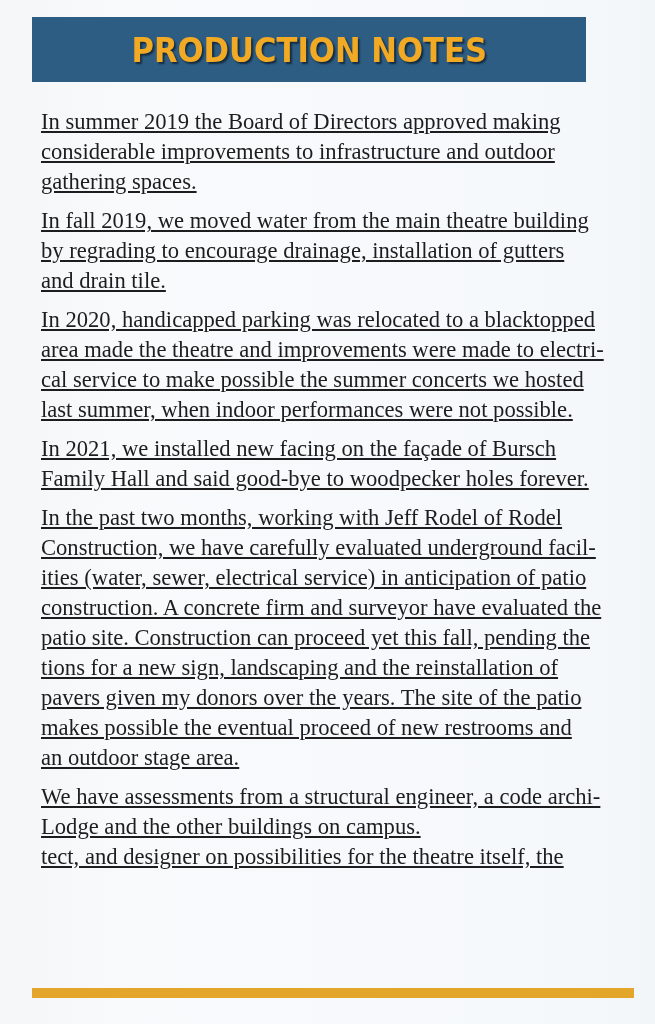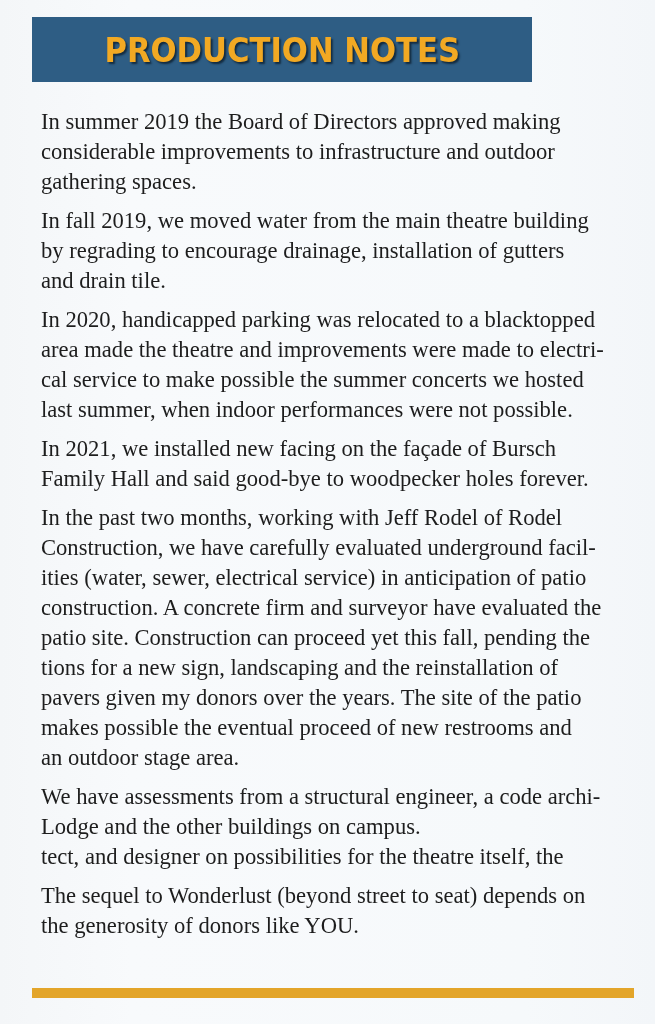--- a/index.html
+++ b/index.html
@@ -18,21 +18,21 @@
       position: absolute;
       left: 0; top: 0;
       width: 655px;
       height: 1024px;
       background: linear-gradient(90deg, #f4f6f8 0%, #f8fafc 20%, #f6f9fb 80%, #f3f6f9 100%);
     }
     .banner {
       position: absolute;
       left: 32px;
       top: 17px;
-      width: 500px;
+      width: 554px;
       height: 65px;
       background: #2e5d84;
       display: flex;
       align-items: center;
       justify-content: center;
     }
     .banner-title {
       font-family: "DejaVu Sans", sans-serif;
       font-weight: bold;
       font-size: 33px;
@@ -43,20 +43,21 @@
       line-height: 1;
       margin-top: 2px;
     }
     .body-text {
       position: absolute;
       left: 41px;
       top: 107px;
       width: 590px;
       color: #1d1d1d;
       font-size: 22.6px;
+      text-decoration: underline;
     }
     .para {
       margin: 0 0 9px 0;
     }
     .line {
       display: block;
       height: 30px;
       line-height: 30px;
       white-space: nowrap;
     }
@@ -107,20 +108,16 @@
         <span class="line">tions for a new sign, landscaping and the reinstallation of</span>
         <span class="line">pavers given my donors over the years. The site of the patio</span>
         <span class="line">makes possible the eventual proceed of new restrooms and</span>
         <span class="line">an outdoor stage area.</span>
       </p>
       <p class="para">
         <span class="line">We have assessments from a structural engineer, a code archi-</span>
         <span class="line">Lodge and the other buildings on campus.</span>
         <span class="line">tect, and designer on possibilities for the theatre itself, the</span>
       </p>
-      <p class="para">
-        <span class="line">The sequel to Wonderlust (beyond street to seat) depends on</span>
-        <span class="line">the generosity of donors like YOU.</span>
-      </p>
     </div>
 
   <div class="footer-rule"></div>
 </div>
 
 </body></html>

